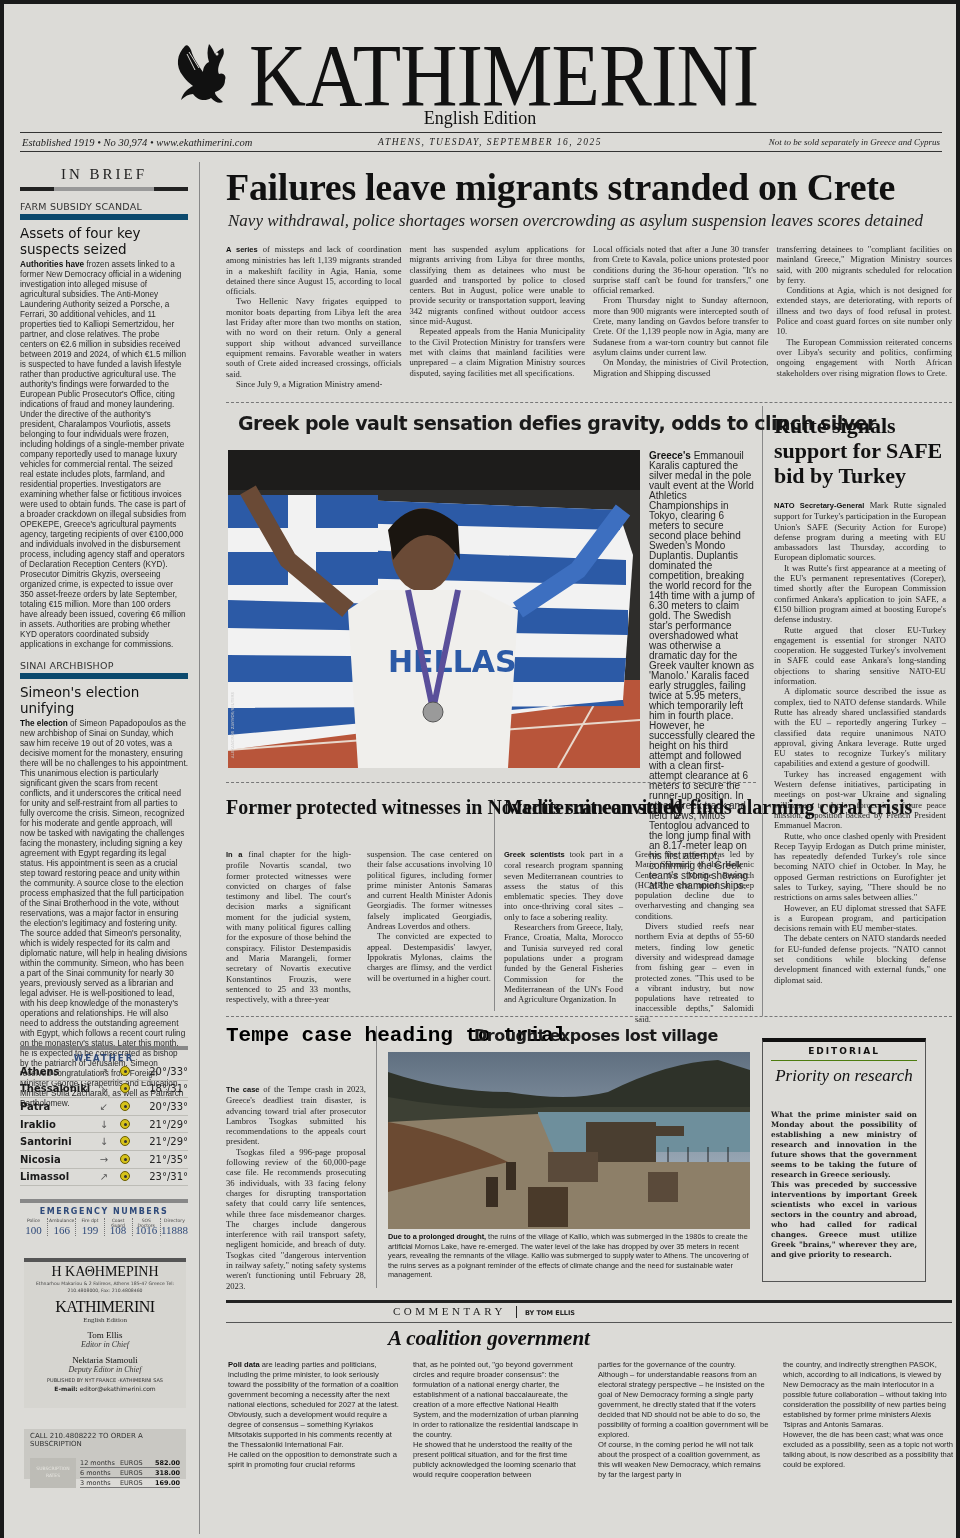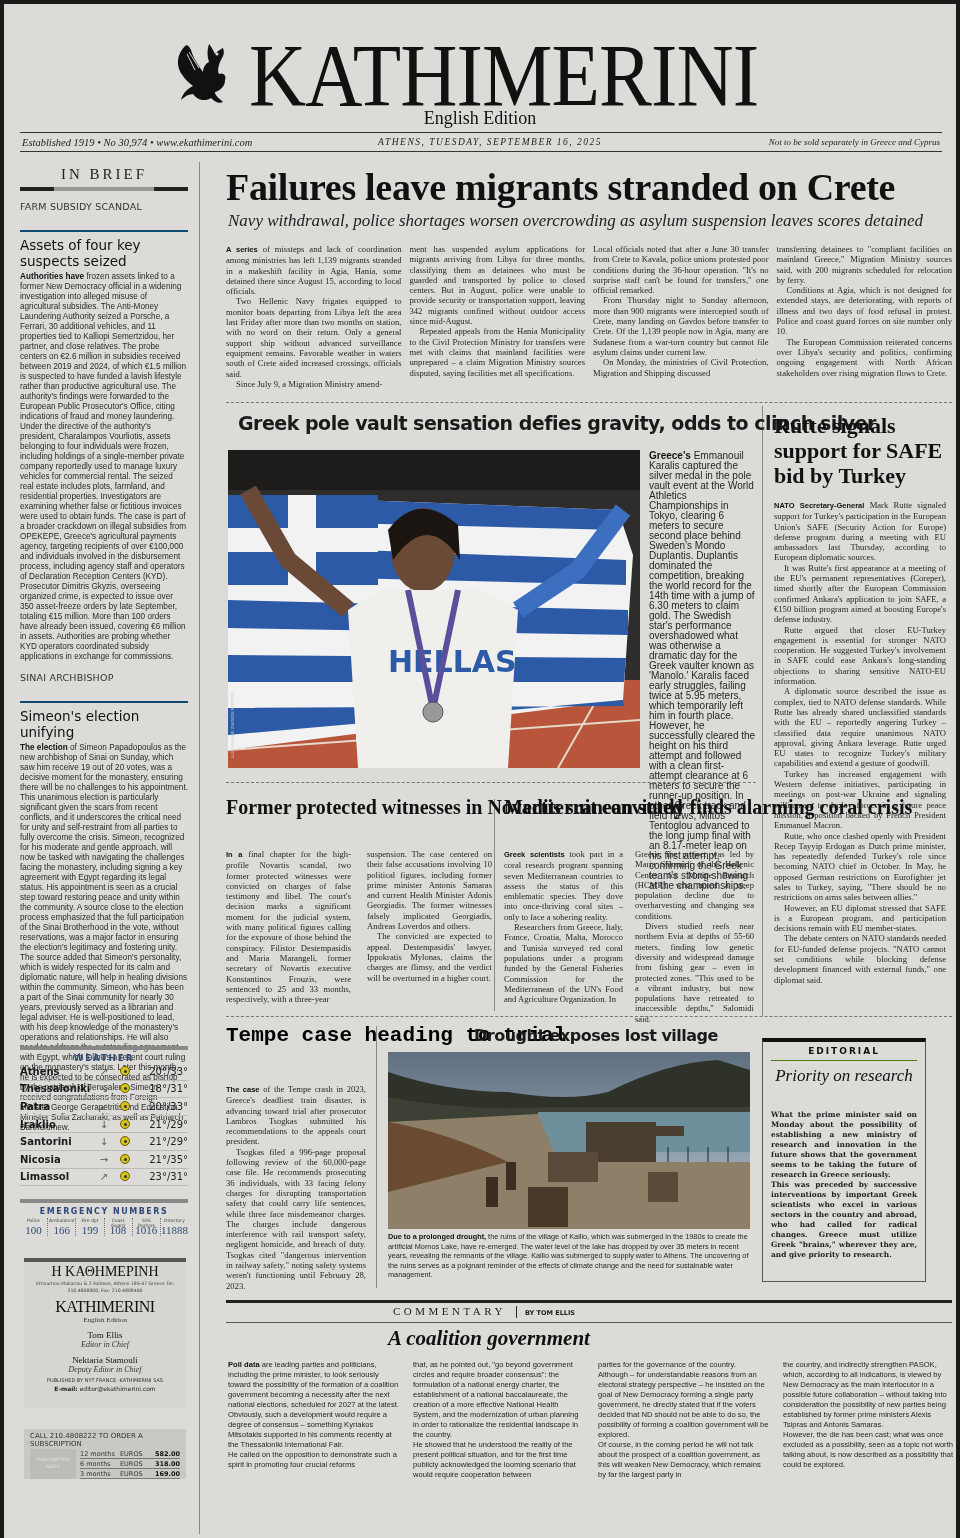--- a/index.html
+++ b/index.html
@@ -15,21 +15,21 @@
   .dateline { position: absolute; left: 16px; top: 128px; width: 922px; height: 20px; border-top: 1px solid #333; border-bottom: 1px solid #333; font-family: "Liberation Serif", serif; font-style: italic; font-size: 10.5px; color: #222; }
   .dateline span { position: absolute; top: 4px; }
   .dl-left { left: 2px; }
   .dl-mid { left: 358px; letter-spacing: 1.5px; font-size: 9.5px; }
   .dl-right { right: 2px; font-size: 9px; }
 
   
   .leftcol { position: absolute; left: 16px; top: 158px; width: 168px; font-family: "DejaVu Sans", sans-serif; }
   .inbrief-title { text-align: center; font-family: "Liberation Serif", serif; font-size: 15px; letter-spacing: 3px; color: #222; padding-top: 4px; }
   .inbrief-rule { height: 4px; margin-top: 4px; background: linear-gradient(to right, #222 0 20%, #999 20% 80%, #222 80% 100%); }
-  .kicker { font-family: "DejaVu Sans", sans-serif; font-size: 9.5px; color: #333; margin-top: 10px; border-bottom: 2px solid #0c4a6e; padding-bottom: 18px; letter-spacing: 0.2px; }
+  .kicker { font-family: "DejaVu Sans", sans-serif; font-size: 9.5px; color: #333; margin-top: 10px; border-bottom: 6px solid #0c4a6e; padding-bottom: 2px; letter-spacing: 0.2px; }
   .brief-head { font-family: "DejaVu Sans", sans-serif; font-size: 13.5px; line-height: 16px; color: #111; margin-top: 5px; font-weight: normal; }
   .brief-body { font-family: "Liberation Sans", sans-serif; font-size: 8.2px; line-height: 10px; color: #2a2a2a; margin-top: 3px; text-align: left; }
   .lead { font-weight: bold; color: #111; }
 
   .weather { position: absolute; left: 16px; top: 1042px; width: 168px; }
   .grey-bar { height: 4px; background: #888; }
   .wx-title { text-align: center; font-family: "DejaVu Sans", sans-serif; font-size: 8.5px; letter-spacing: 2px; color: #2f4a7a; font-weight: bold; margin-top: 3px; }
   .wx-row { display: flex; align-items: center; height: 17.6px; border-bottom: 1px solid #bdbcb6; font-family: "DejaVu Sans", sans-serif; font-size: 10px; }
   .wx-city { width: 70px; font-weight: bold; color: #1a1a1a; }
   .wx-icon { width: 28px; text-align: center; font-size: 10px; color: #555; }
@@ -52,21 +52,21 @@
   .imp-logo { font-family: "Liberation Serif", serif; font-size: 16px; color: #111; margin-top: 4px; letter-spacing: -0.5px; }
   .imp-edition { font-size: 7px; font-family: "Liberation Serif", serif; color: #333; }
   .imp-name { font-size: 9px; font-family: "Liberation Serif", serif; margin-top: 6px; color: #111; }
   .imp-role { font-size: 8px; font-style: italic; font-family: "Liberation Serif", serif; color: #333; }
   .imp-pub { font-size: 5px; font-family: "DejaVu Sans", sans-serif; color: #333; margin-top: 3px; }
   .imp-email { font-size: 6px; font-family: "DejaVu Sans", sans-serif; color: #222; margin-top: 2px; }
   .imp-email b { font-weight: bold; }
 
   .subs { position: absolute; left: 20px; top: 1425px; width: 162px; height: 50px; background: #c9c8c3; padding: 3px 6px; }
   .subs-call { font-size: 7px; font-family: "DejaVu Sans", sans-serif; color: #333; }
-  .subs-grid { display: flex; margin-top: 1px; }
+  .subs-grid { display: flex; margin-top: 10px; }
   .subs-badge { width: 46px; height: 30px; background: #bdbcb6; color: #e6e5e0; font-size: 4.5px; font-family: "DejaVu Sans", sans-serif; text-align: center; padding-top: 7px; line-height: 7px; }
   .subs-table { flex: 1; margin-left: 4px; font-size: 6.5px; font-family: "DejaVu Sans", sans-serif; color: #333; }
   .subs-row { display: flex; border-bottom: 1px solid #777; height: 10px; line-height: 10px; }
   .subs-row .p { width: 40px; } .subs-row .c { width: 30px; } .subs-row .v { flex: 1; text-align: right; font-weight: bold; color: #111; }
 
   .vrule { position: absolute; width: 1px; background: #888; }
 
   
   .lead-head { position: absolute; left: 222px; top: 162px; font-family: "Liberation Serif", serif; font-size: 38px; line-height: 42px; color: #111; letter-spacing: -0.3px; }
   .lead-deck { position: absolute; left: 224px; top: 207px; font-family: "Liberation Serif", serif; font-style: italic; font-size: 17px; color: #222; }

